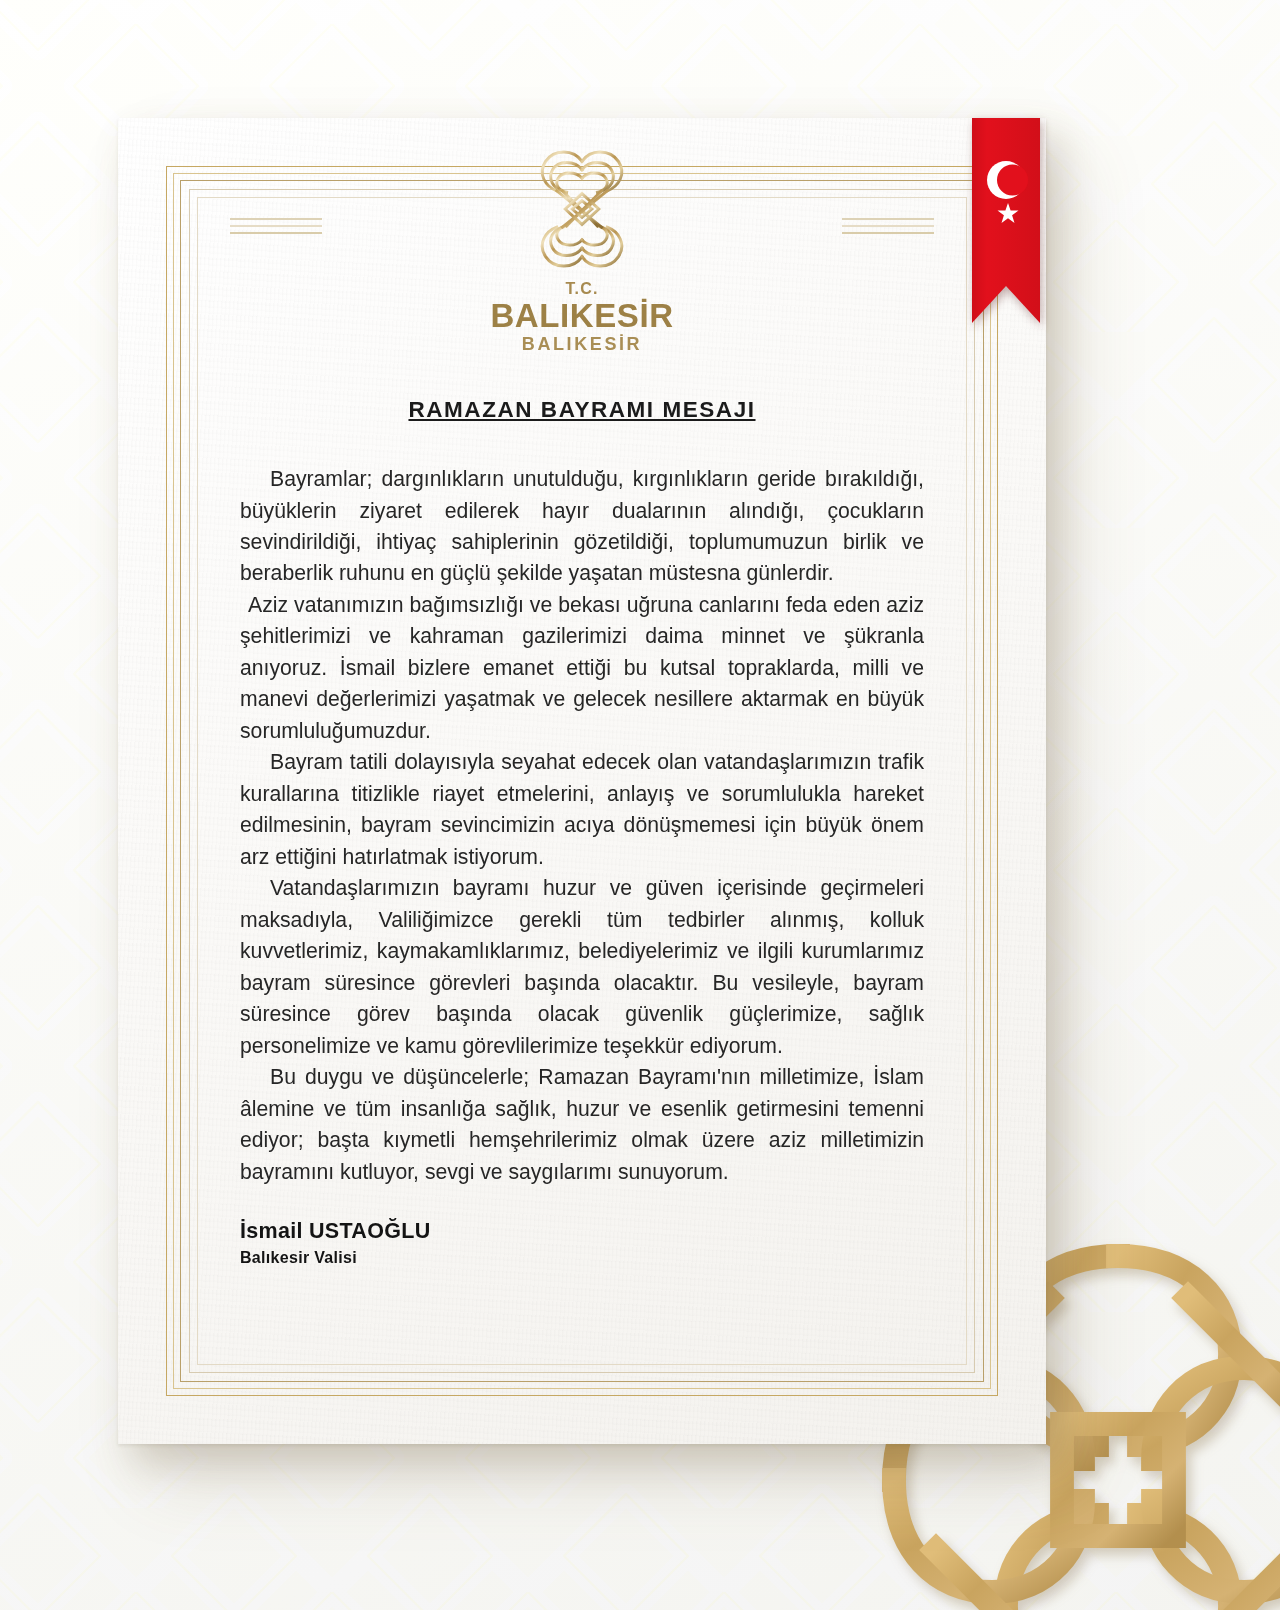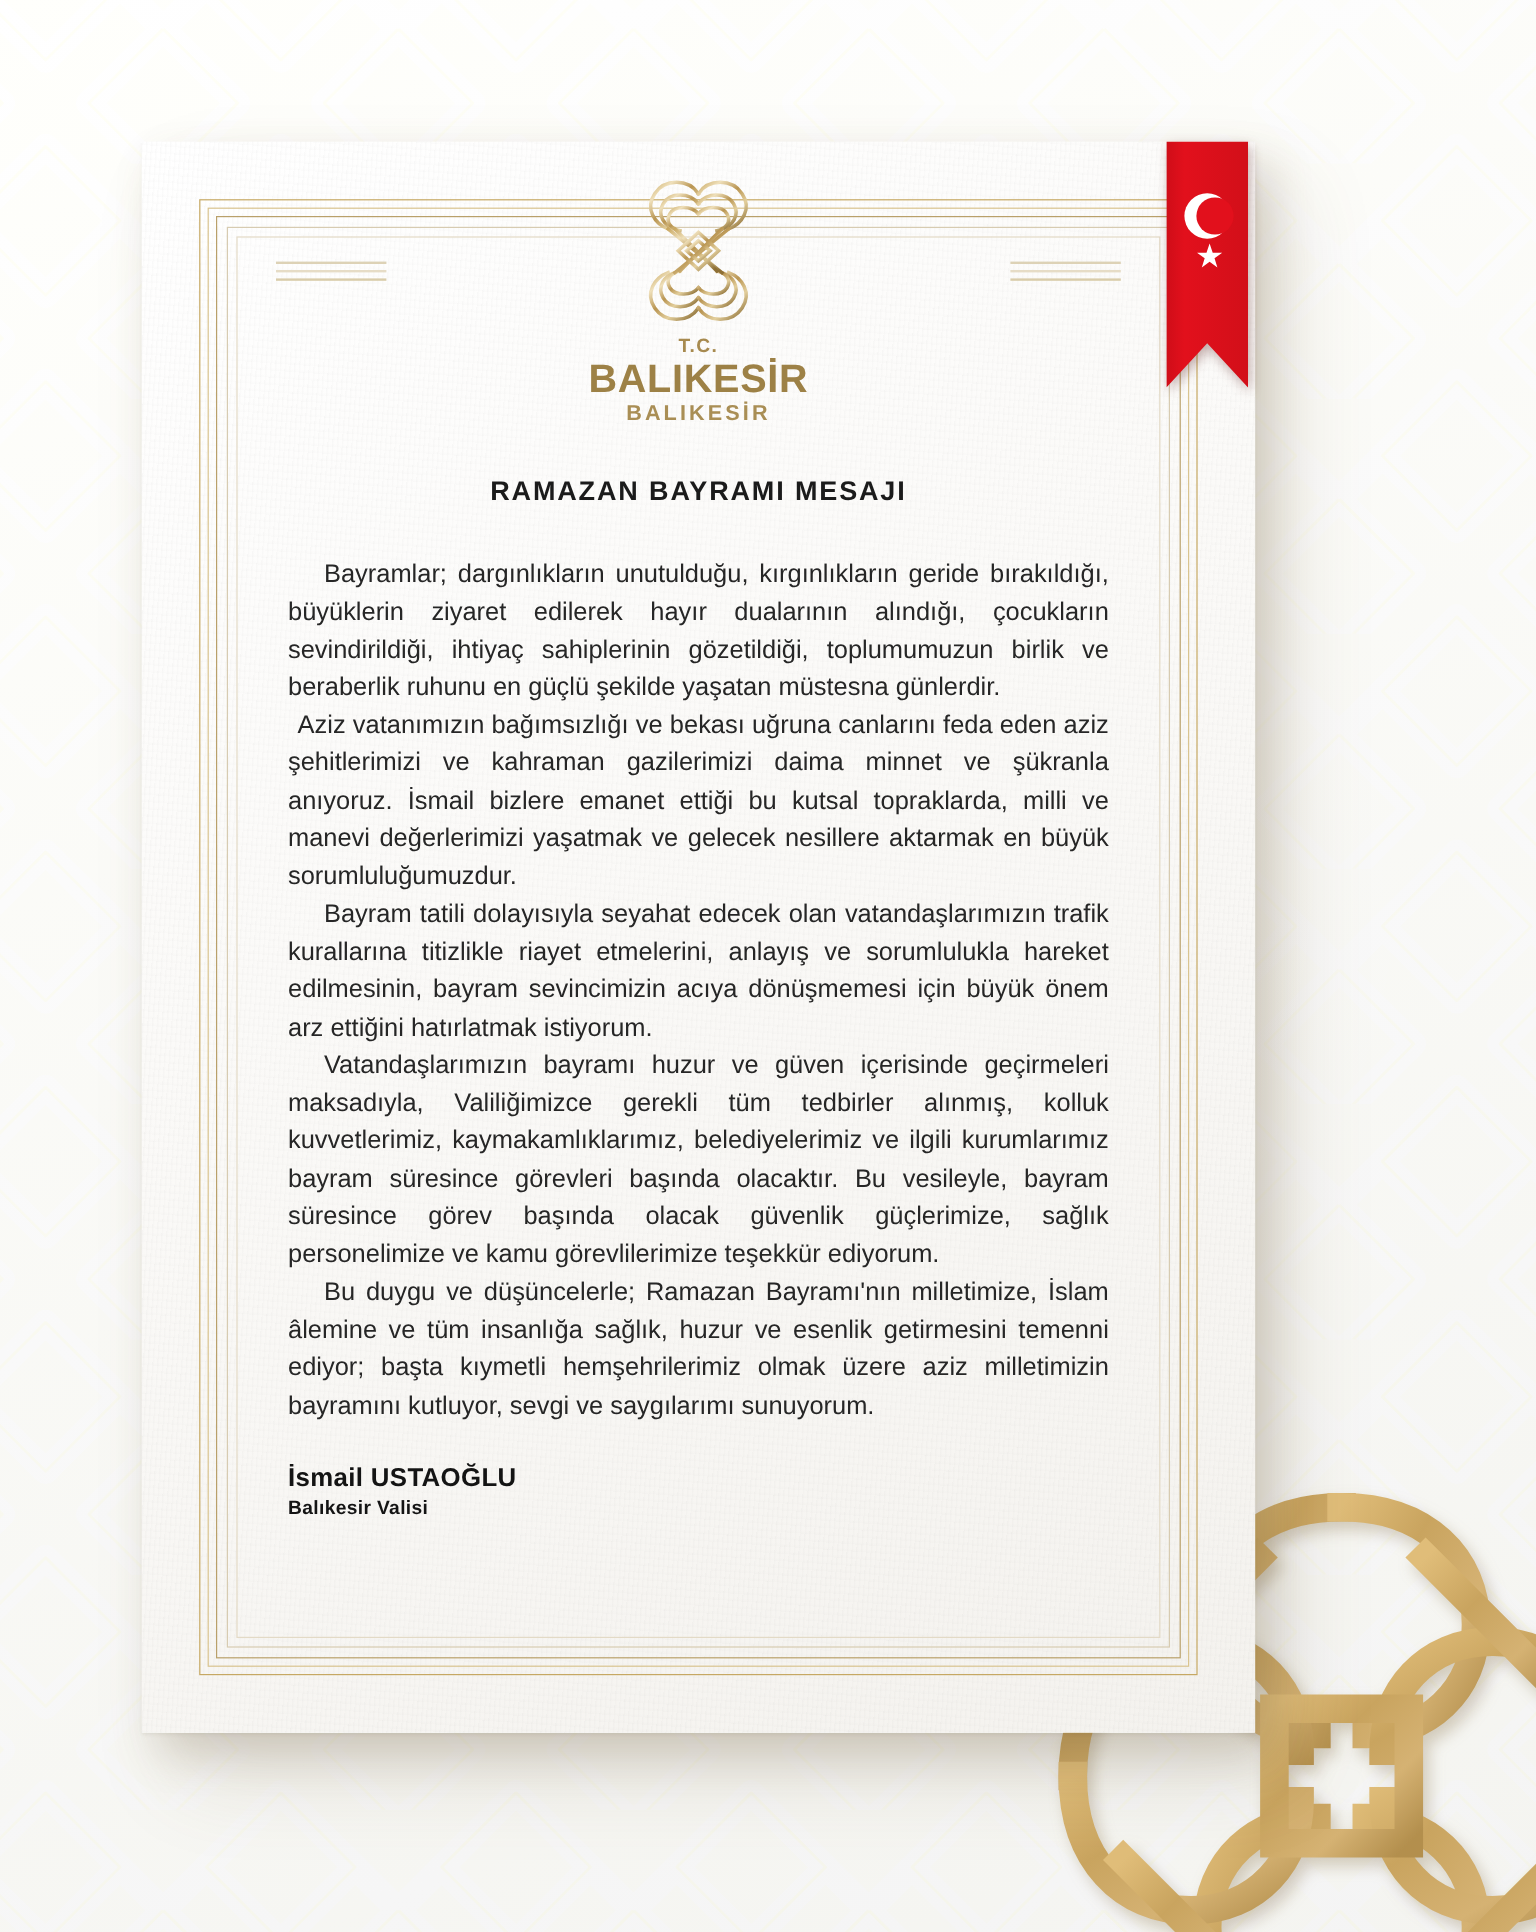--- a/index.html
+++ b/index.html
@@ -173,20 +173,21 @@
 
   
   .msg-title {
     text-align: center;
     font-size: 22.5px;
     font-weight: 700;
     letter-spacing: 1.55px;
     color: #1b1b1b;
     margin-top: 42px;
     margin-bottom: 0;
+    text-decoration: underline;
   }
 
   
   .body-text {
     margin-top: 40px;
     font-size: 21.2px;
     line-height: 1.485;
     color: #262626;
     text-align: justify;
     text-justify: inter-word;

